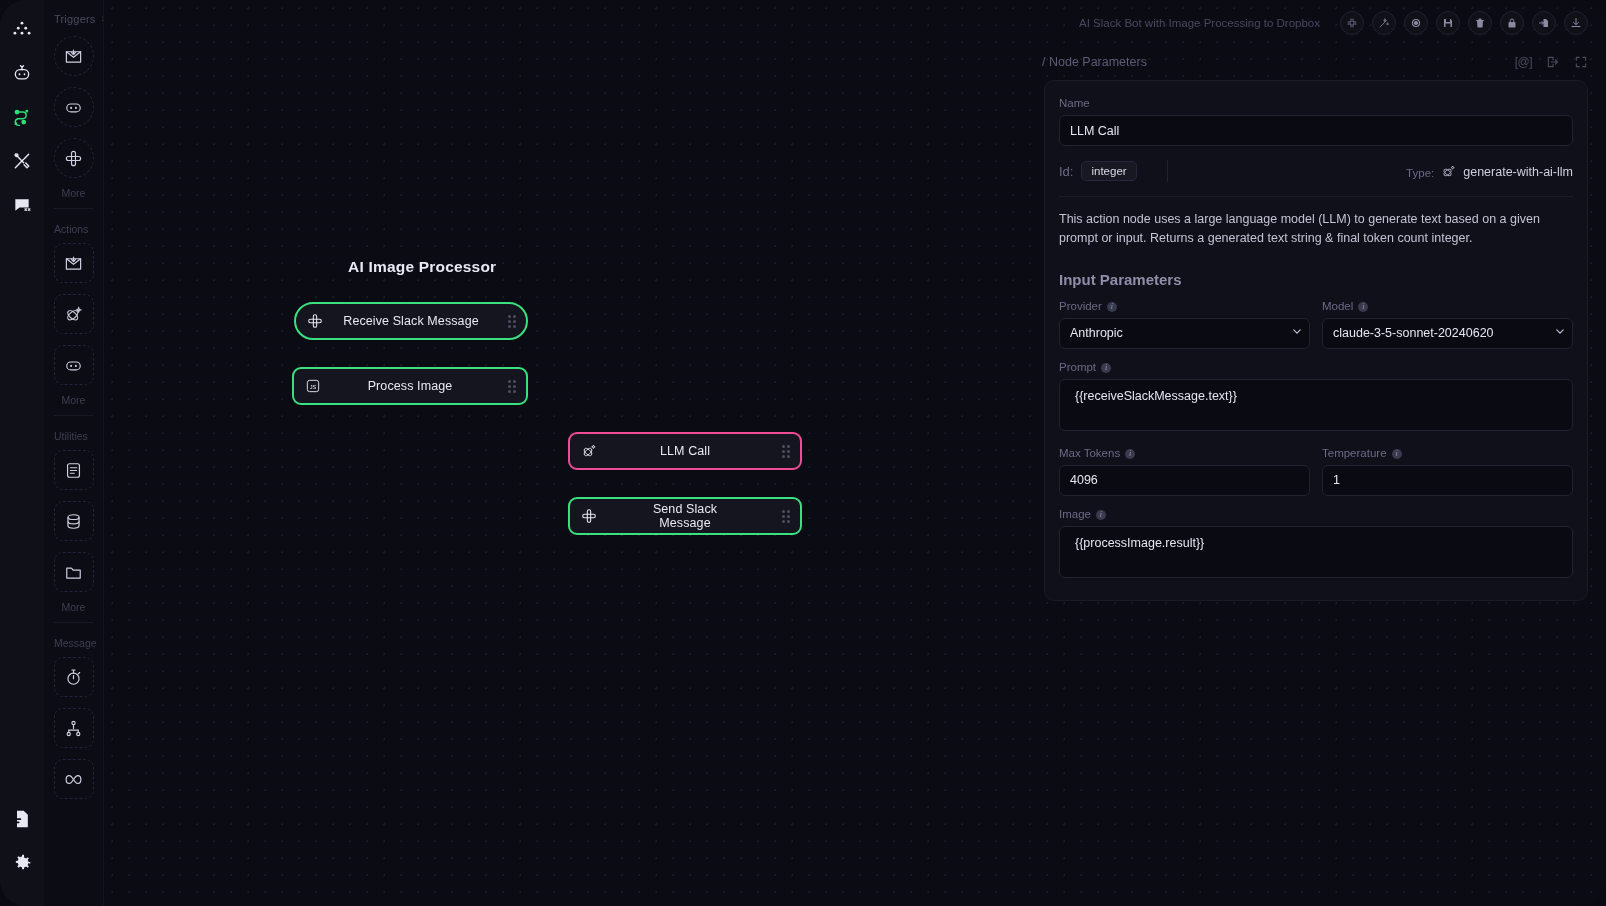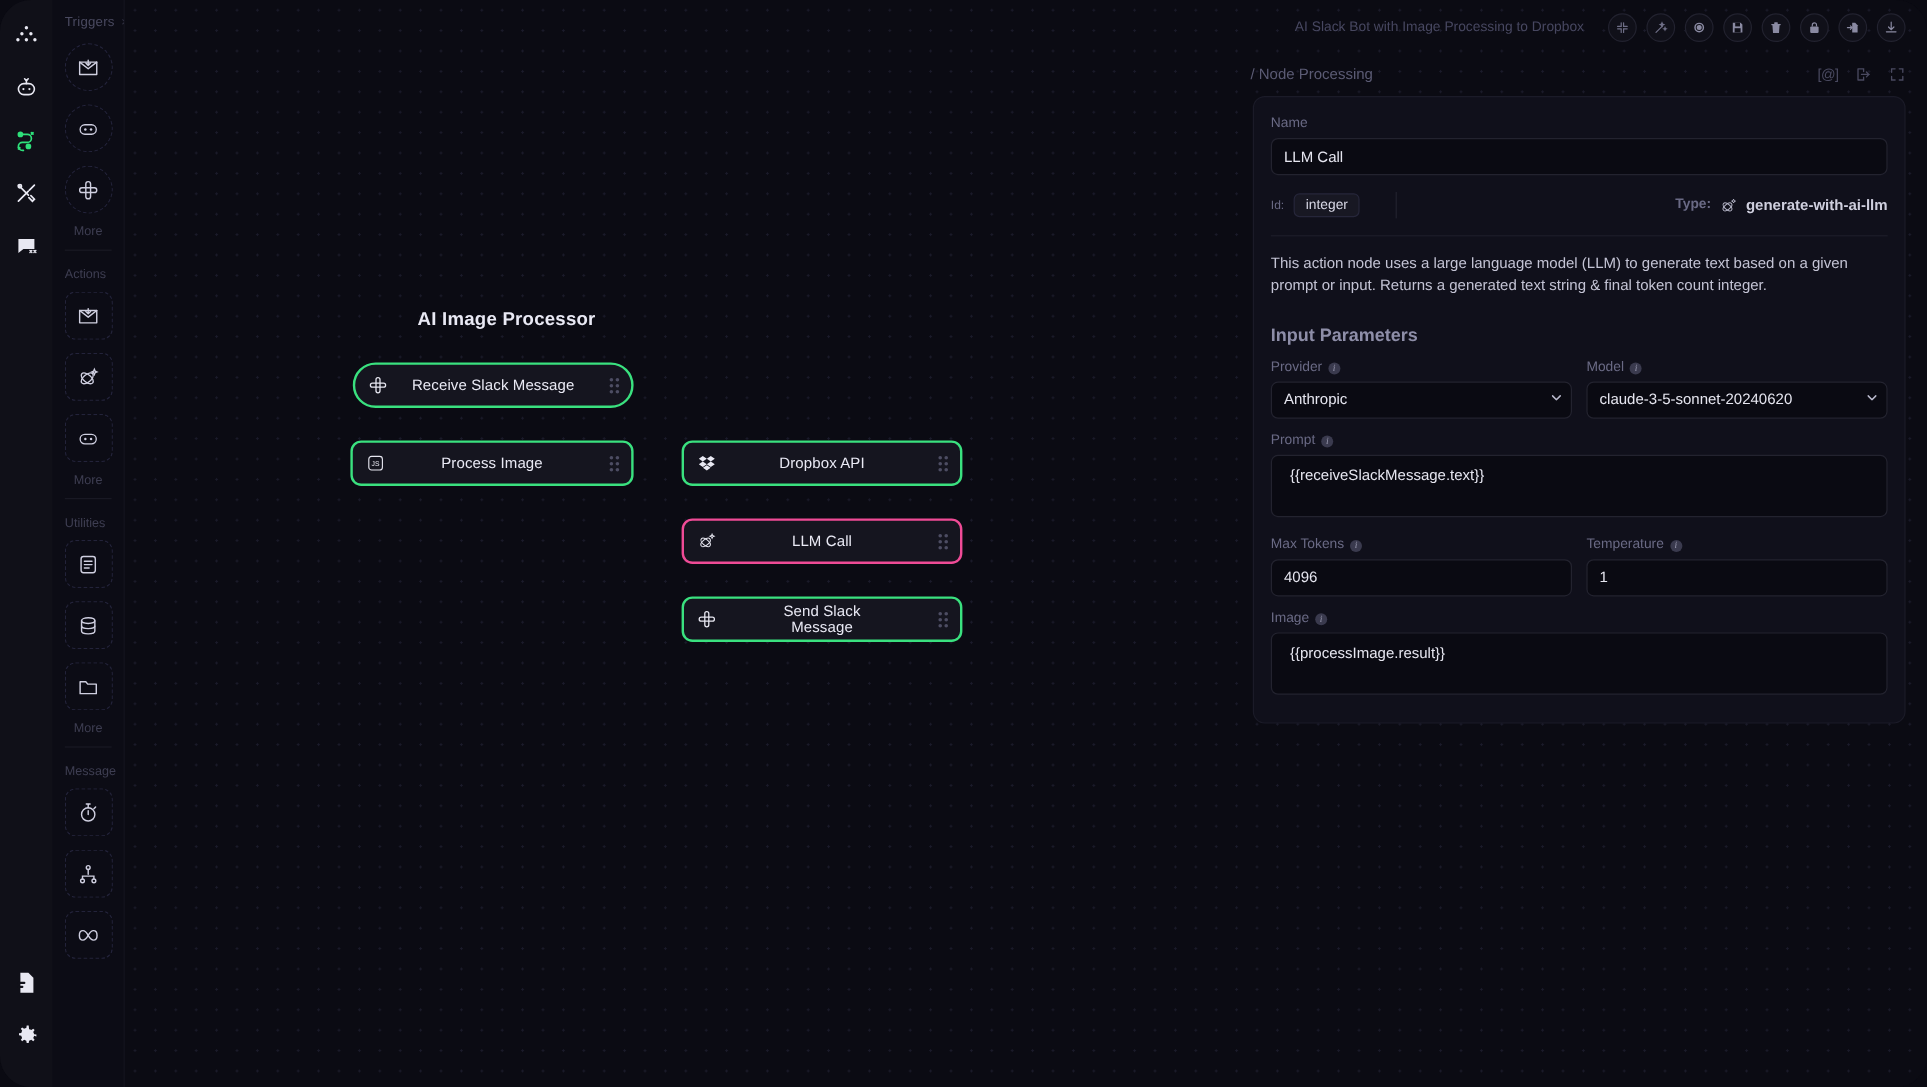--- a/index.html
+++ b/index.html
@@ -168,28 +168,28 @@
     color: #e6e6f0; font-size: 12.5px;
     padding: 0 10px;
     font-family: "Liberation Sans", sans-serif;
     outline: none;
   }
   #idrow {
     display: flex; align-items: center;
     margin-top: 14px; padding-bottom: 14px;
     border-bottom: 1px solid #1d1d2a;
   }
-  .id-lbl { font-size: 10px; color: #6a6a85; margin-right: 8px; }
+  .id-lbl { font-size: 13px; color: #6a6a85; margin-right: 8px; }
   .id-chip {
     background: #181823; border: 1px solid #26263a;
     border-radius: 5px; padding: 3px 9px;
     font-size: 11.5px; color: #d8d8e6;
   }
   .id-sep { width: 1px; height: 22px; background: #22222f; margin-left: 30px; }
-  .type-wrap { margin-left: auto; display: flex; align-items: flex-start; gap: 7px; font-weight: bold; }
+  .type-wrap { margin-left: auto; display: flex; align-items: flex-end; gap: 7px; }
   .type-lbl { font-size: 11.5px; color: #6a6a85; }
   .type-ic svg { width: 15px; height: 15px; color: #b6b6c8; display: block; }
   .type-val { font-size: 12.5px; color: #cfcfde; }
   #desc {
     margin-top: 13px; font-size: 12.5px; line-height: 1.55;
     color: #c3c3d4;
   }
   #ip-title {
     margin-top: 22px; font-size: 15px; font-weight: bold; color: #8e8ea8;
   }
@@ -420,38 +420,20 @@
             <i></i>
             <i></i>
             <i></i>
             <i></i>
             <i></i>
             <i></i>
           </div>
         </div>
     </div>
 
-    <div class="node" style="left:464px; top:367px; width:234px; border:2px solid #3ae17f;">
-      <div class="node-icon">
-        <svg viewBox="0 0 24 24" fill="#e8e8f2">
-            <path d="M7 3L2 6.4l5 3.4 5-3.4L7 3zm10 0l-5 3.4 5 3.4 5-3.4L17 3zM2 13.2l5 3.4 5-3.4-5-3.4-5 3.4zm15-3.4l-5 3.4 5 3.4 5-3.4-5-3.4zM7.2 17.7l4.8 3.3 4.8-3.3-4.8-3-4.8 3z"></path>
-          </svg>
-      </div>
-      <div class="node-label">Dropbox API</div>
-      <div class="node-grip">
-          <div class="grip-dots">
-            <i></i>
-            <i></i>
-            <i></i>
-            <i></i>
-            <i></i>
-            <i></i>
-          </div>
-        </div>
-    </div>
 
     <div class="node" style="left:464px; top:432px; width:234px; border:2px solid #ef4b96;">
       <div class="node-icon">
         <svg viewBox="0 0 24 24" fill="none" stroke="#e8e8f2" stroke-width="1.3">
             <ellipse cx="10.5" cy="13.5" rx="7" ry="3.6" transform="rotate(-40 10.5 13.5)"></ellipse>
             <ellipse cx="10.5" cy="13.5" rx="7" ry="3.6" transform="rotate(40 10.5 13.5)"></ellipse>
             <path d="M18.6 3.2l.75 1.8 1.8.75-1.8.75-.75 1.8-.75-1.8-1.8-.75 1.8-.75z"></path>
           </svg>
       </div>
       <div class="node-label">LLM Call</div>
@@ -539,21 +521,21 @@
       </div>
       <div class="tb-btn">
         <svg viewBox="0 0 24 24" fill="none" stroke="#8a8aa2" stroke-width="2" stroke-linecap="round">
             <path d="M12 3v12M7.5 11l4.5 4.5 4.5-4.5"></path>
             <path d="M4 19h16"></path>
           </svg>
       </div>
     </div>
 
     <div id="insp-head">
-      <div id="insp-title">/ Node Processing</div>
+      <div id="insp-title">/ Node Parameters</div>
       <div id="insp-head-actions">
         <div class="ih-btn ih-at">[@]</div>
         <div class="ih-btn">
           <svg viewBox="0 0 24 24" fill="none" stroke="currentColor" stroke-width="1.9" stroke-linecap="round">
               <path d="M4 4h8v4M4 20h8v-4M4 4v16"></path>
               <path d="M9 12h11M16 8.5l3.5 3.5L16 15.5"></path>
             </svg>
         </div>
         <div class="ih-btn">
           <svg viewBox="0 0 24 24" fill="none" stroke="currentColor" stroke-width="1.9" stroke-linecap="round">

